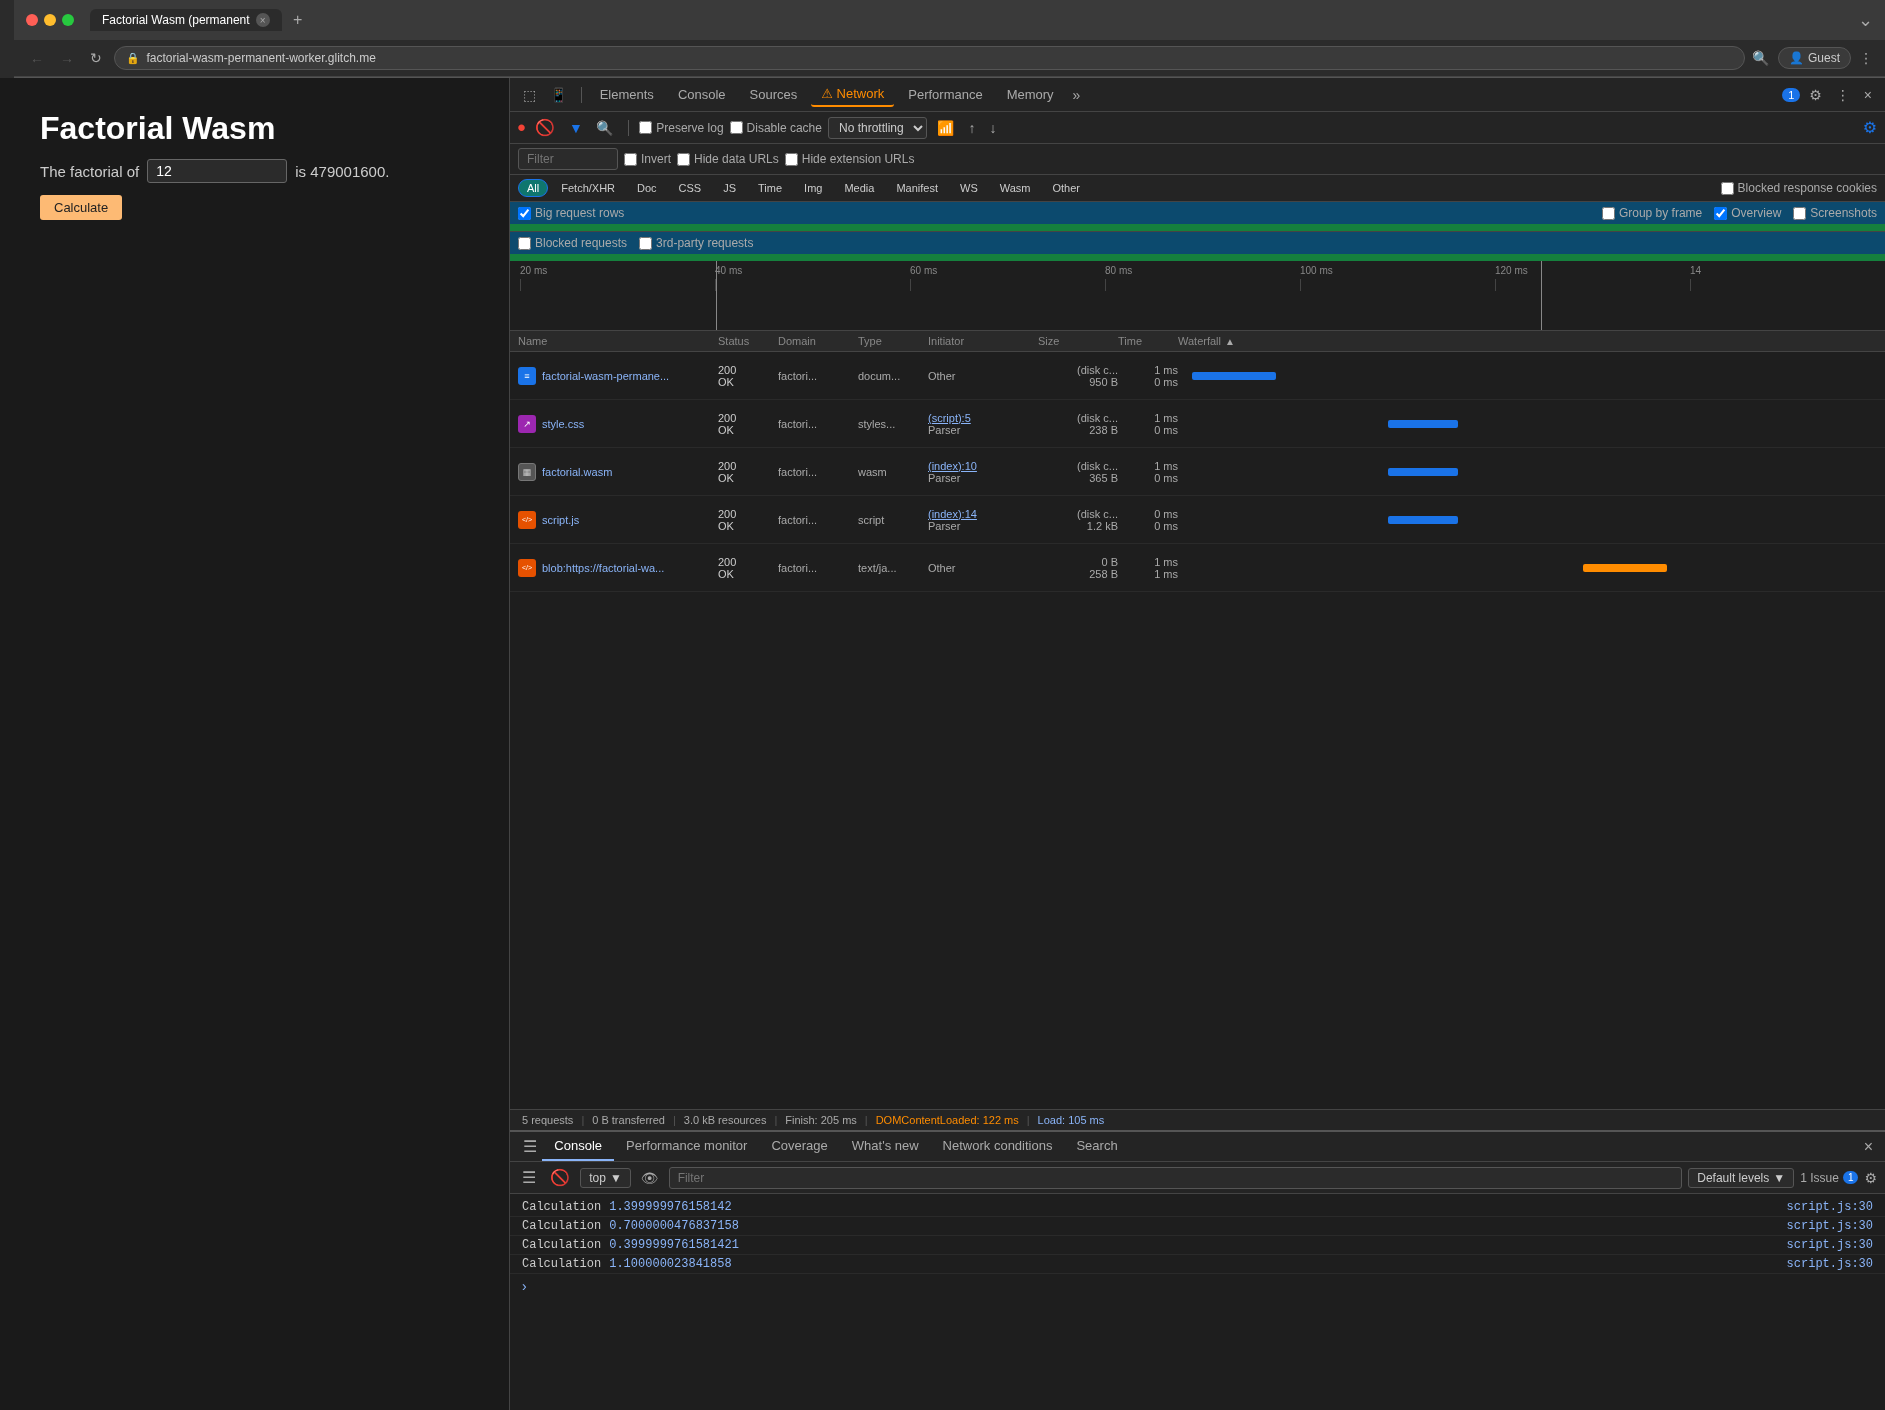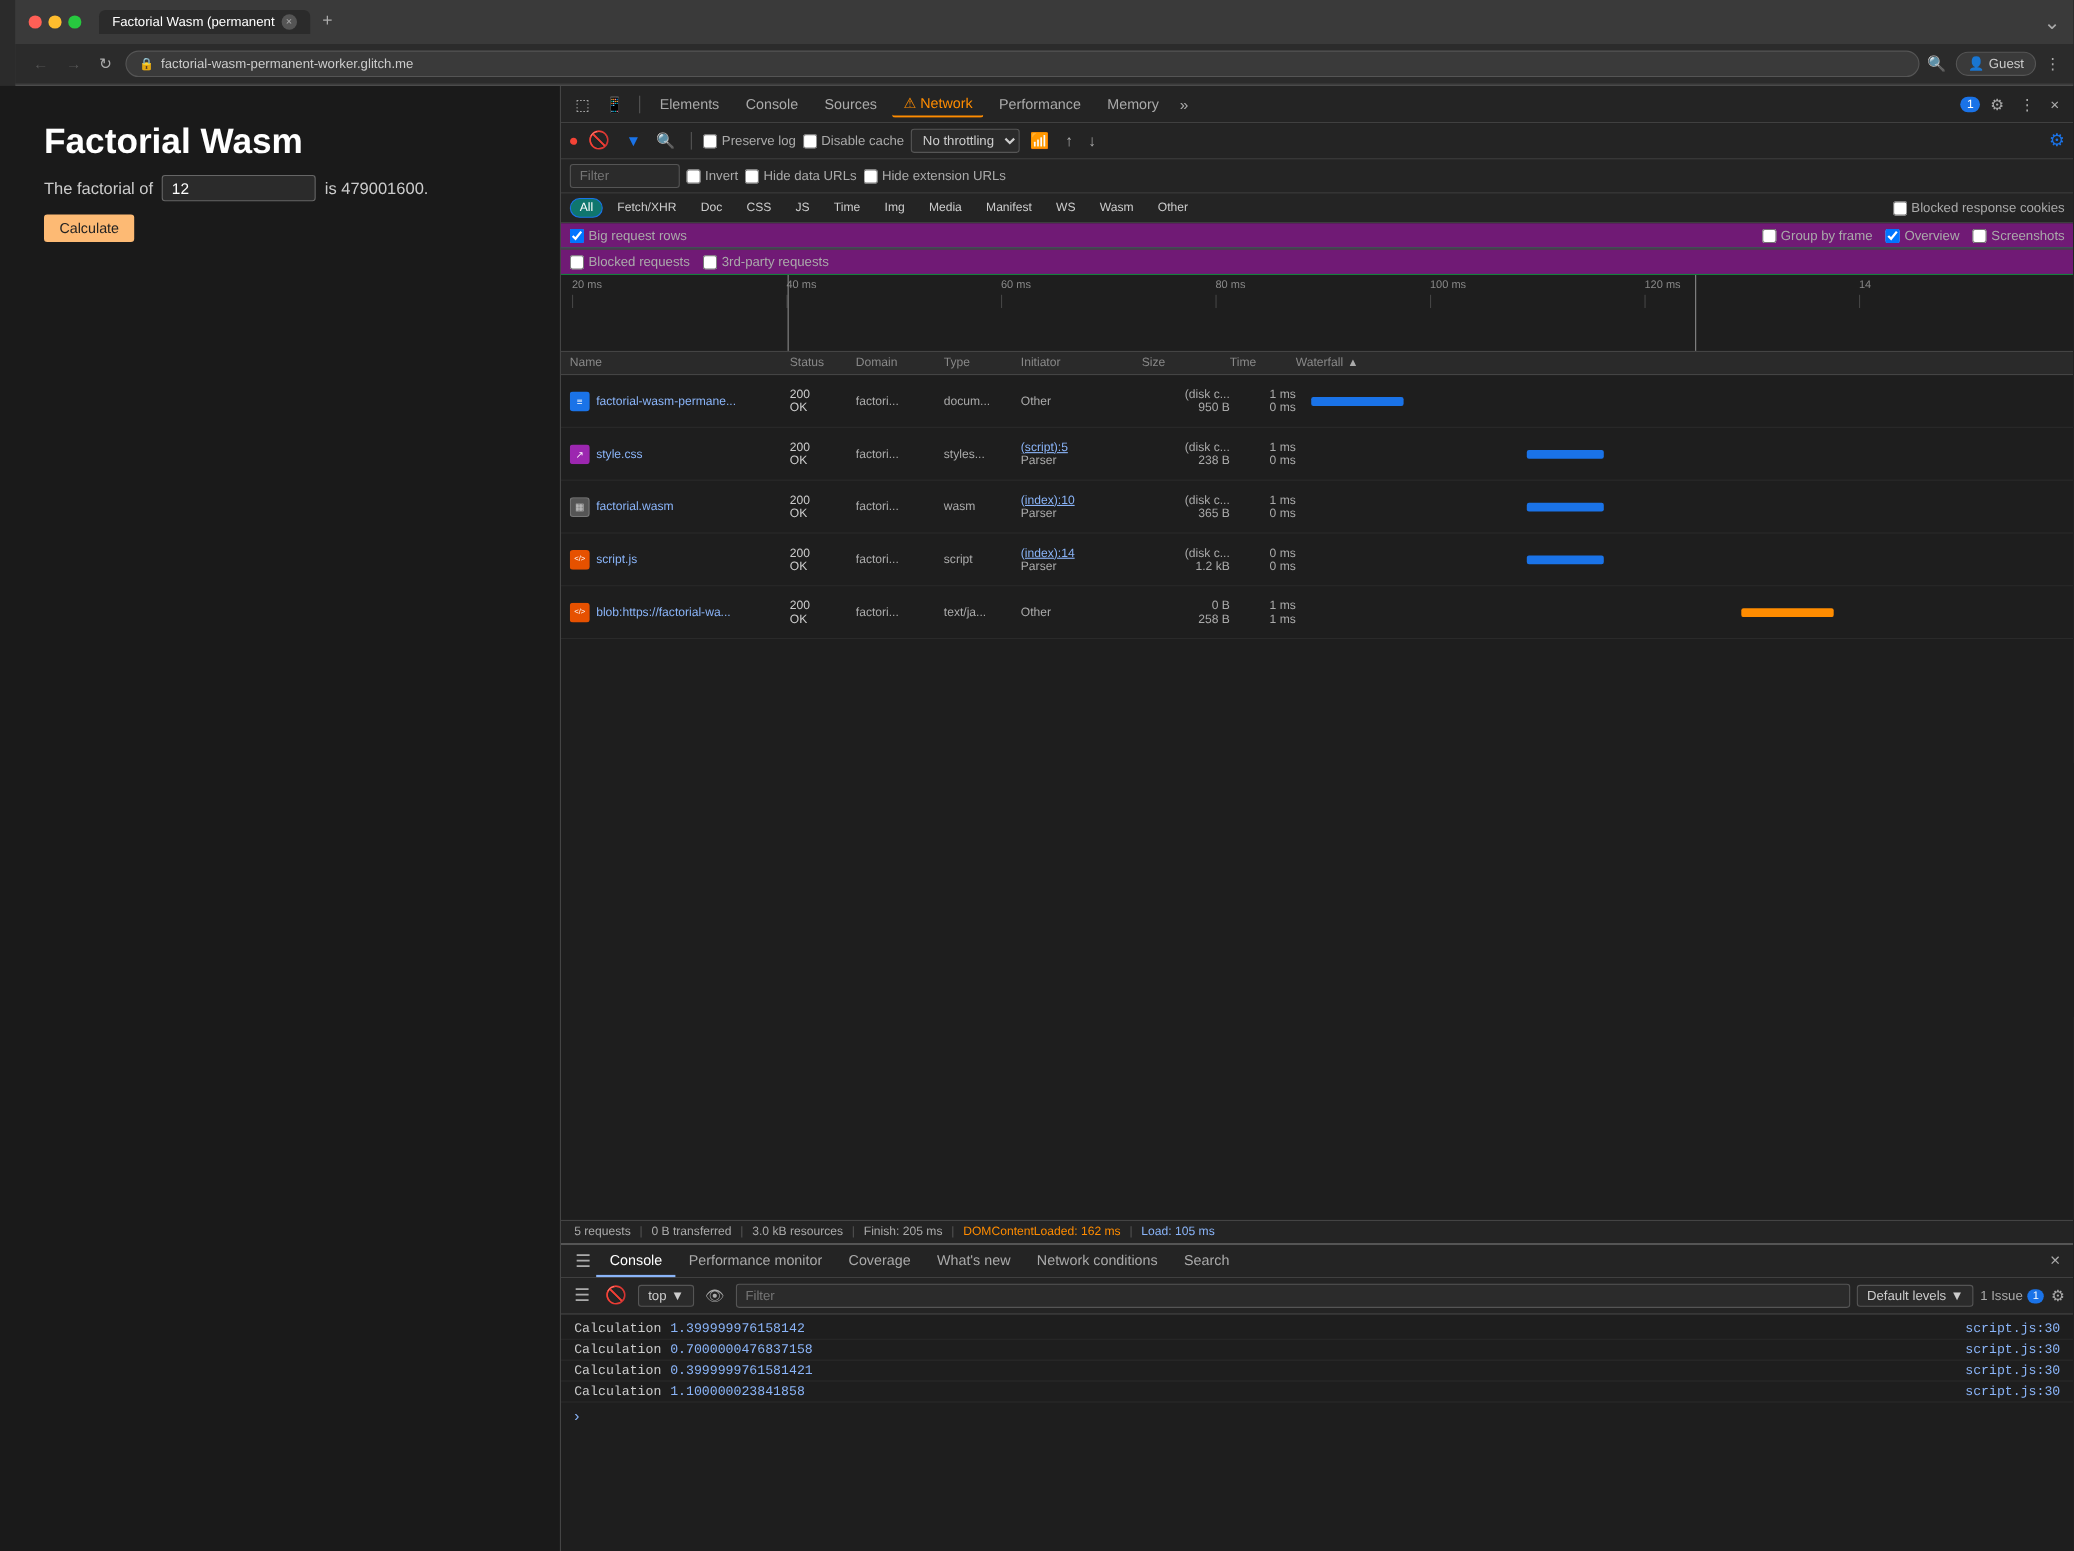--- a/index.html
+++ b/index.html
@@ -309,23 +309,23 @@
     }
     .type-btn.active { background: #0f766e; color: #fff; border-color: #1a73e8; }
     .blocked-resp-cb { display: flex; align-items: center; gap: 4px; color: #aaa; font-size: 12px; margin-left: auto; }
     .blocked-resp-cb input { cursor: pointer; }
 
     
     .more-filters {
       display: flex;
       align-items: flex-start;
       padding: 4px 8px;
-      border-bottom: 1px solid #15803d;
+      border-bottom: 7px solid #15803d;
       gap: 12px;
-      background: #701a75;
+      background: #0c4a6e;
     }
     .mf-item { display: flex; align-items: center; gap: 4px; color: #aaa; font-size: 12px; cursor: pointer; }
     .mf-item input { cursor: pointer; }
     .mf-checked { display: flex; align-items: center; gap: 4px; color: #aaa; font-size: 12px; cursor: pointer; }
     .mf-right { margin-left: auto; }
 
     
     .timeline-ruler {
       height: 70px;
       background: #1e1e1e;
@@ -895,21 +895,21 @@
 
       <div class="network-statusbar">
         <span>5 requests</span>
         <span class="sb-sep">|</span>
         <span>0 B transferred</span>
         <span class="sb-sep">|</span>
         <span>3.0 kB resources</span>
         <span class="sb-sep">|</span>
         <span>Finish: 205 ms</span>
         <span class="sb-sep">|</span>
-        <span class="sb-highlight">DOMContentLoaded: 162 ms</span>
+        <span class="sb-highlight">DOMContentLoaded: 122 ms</span>
         <span class="sb-sep">|</span>
         <span class="sb-blue">Load: 105 ms</span>
       </div>
     </div>
 
     <div class="console-pane">
 
       <div class="console-tabs">
         <span class="dt-icon-btn" style="font-size:16px;">☰</span>
         <div class="console-tab active">Console</div>

